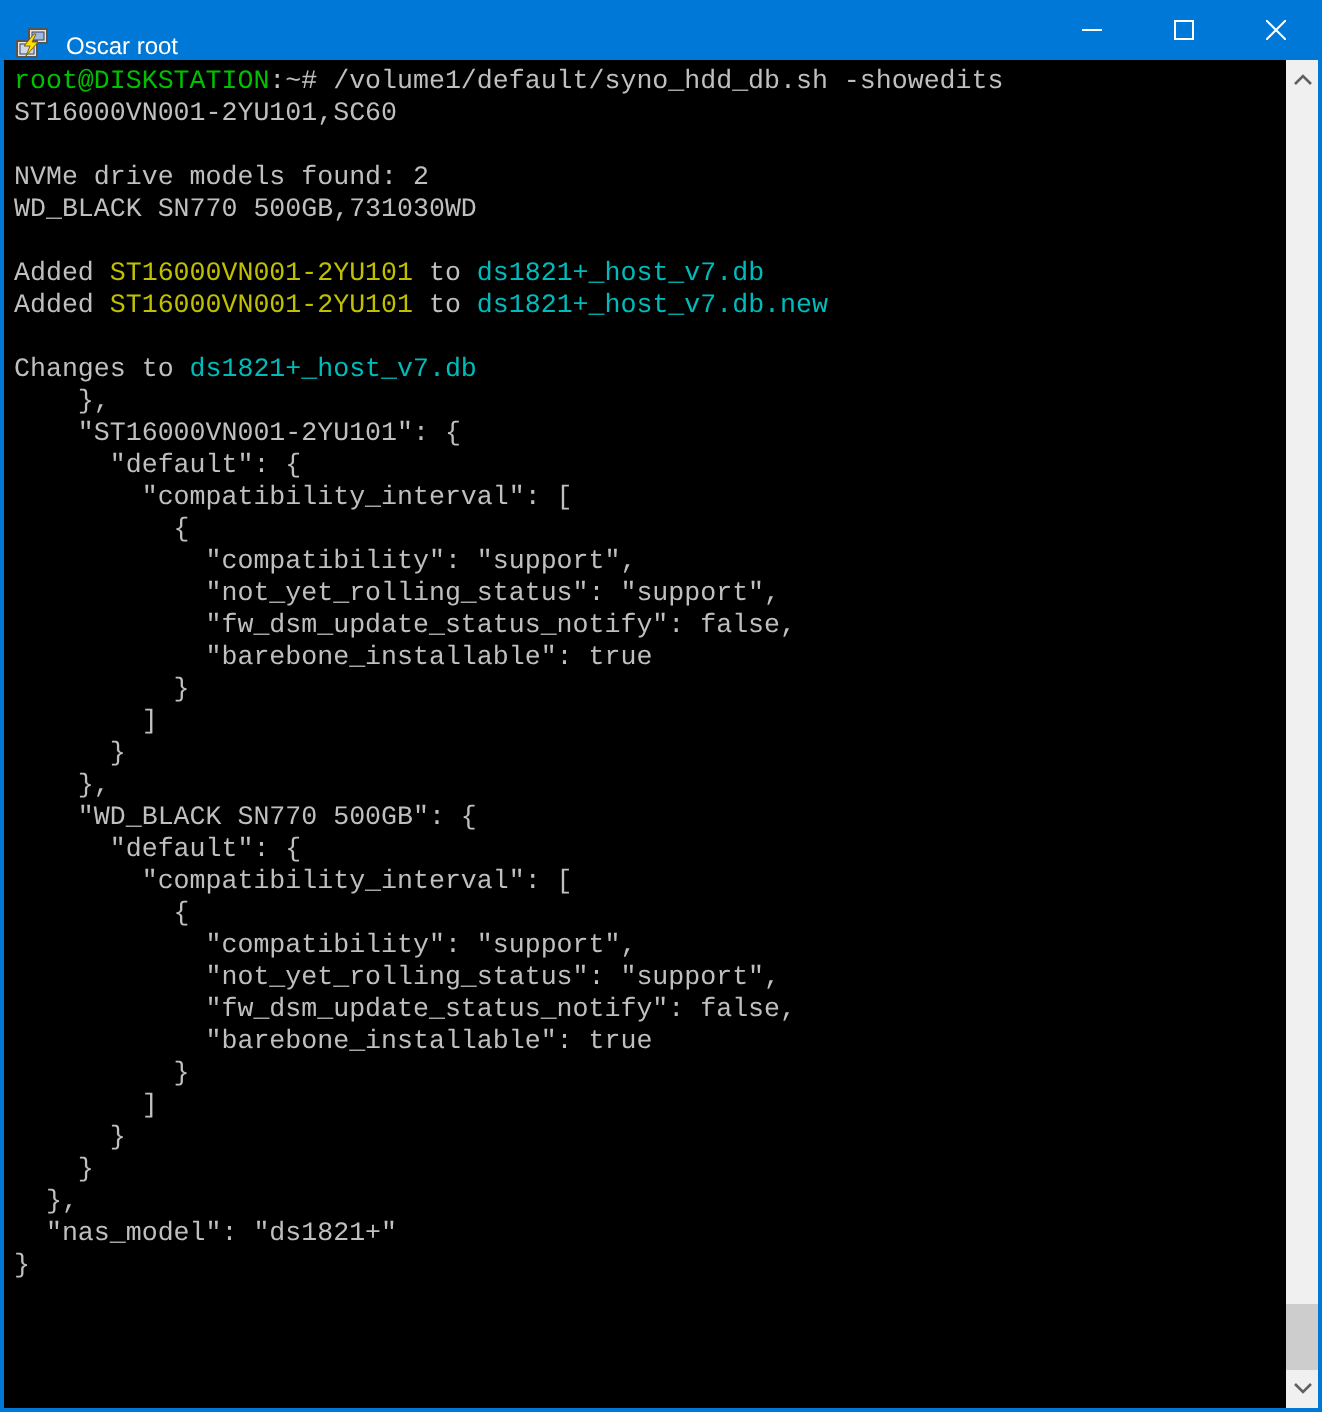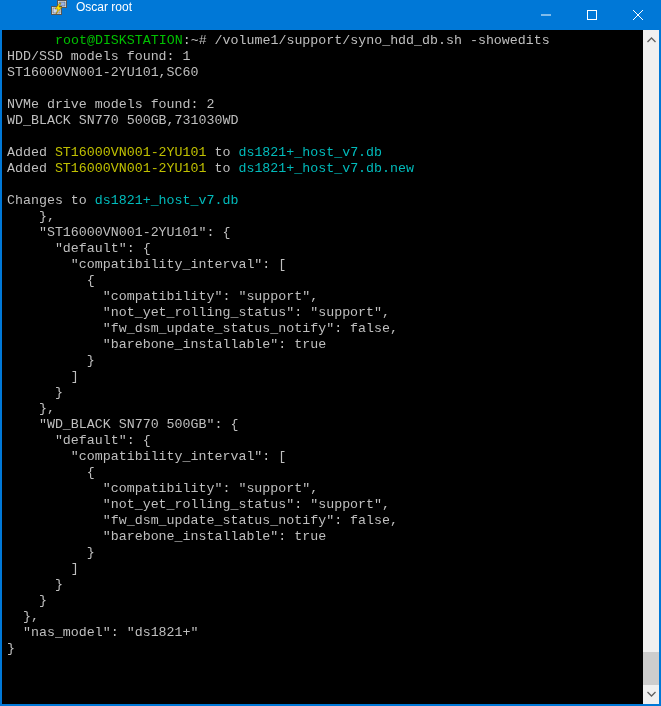--- a/index.html
+++ b/index.html
@@ -8,23 +8,22 @@
 
   .window {
     width: 661px; height: 706px;
     background: var(--titlebar-bg, #0078D7);
     display: flex; flex-direction: column;
   }
 
   
   .titlebar {
     height: 30px; flex: none;
-    display: flex; align-items: flex-start;
+    display: flex; align-items: flex-end;
     background: var(--titlebar-bg, #0078D7);
-    padding-left: 43px;
   }
   .app-icon { margin-left: 8px; width: 16px; height: 16px; flex: none; display: block; }
   .title {
     color: #ffffff; font-size: 12px; margin-left: 9px; flex: 1;
     white-space: nowrap; overflow: hidden;
   }
   .controls { display: flex; flex: none; height: 30px; }
   .ctrl {
     width: 46px; height: 30px;
     display: flex; align-items: center; justify-content: center;
@@ -41,21 +40,21 @@
     flex: 1; min-width: 0;
     background: var(--terminal-bg, #000000);
     padding: 3px 0 0 5px;
     overflow: hidden;
     font-family: "Liberation Mono", monospace;
     font-size: 13.3px;
     line-height: 16px;
   }
   .line { height: 16px; white-space: pre; }
   .c-fg     { color: var(--fg, #BFBFBF); }
-  .c-green  { color: var(--green, #00C000); margin-left: 48px; }
+  .c-green  { color: var(--green, #00C000); }
   .c-yellow { color: var(--yellow, #C0C000); }
   .c-cyan   { color: var(--cyan, #00BBBB); }
 
   
   .scrollbar {
     width: 16px; flex: none; position: relative;
     background: var(--scrollbar-track, #F0F0F0);
   }
   .sb-btn {
     position: absolute; left: 0; width: 16px; height: 16px;
@@ -98,22 +97,21 @@
         <svg width="10" height="10" viewBox="0 0 10 10">
           <line x1="0" y1="0" x2="10" y2="10" stroke="#ffffff" stroke-width="1"></line>
           <line x1="10" y1="0" x2="0" y2="10" stroke="#ffffff" stroke-width="1"></line>
         </svg>
       </div>
     </div>
   </div>
 
   <div class="body">
     <div class="terminal">
-        <div class="line"><span class="c-green">root@DISKSTATION</span><span class="c-fg">:~# /volume1/support/syno_hdd_db.sh -showedits</span></div>
-        <div class="line"><span class="c-fg">HDD/SSD models found: 1</span></div>
+        <div class="line"><span class="c-green">root@DISKSTATION</span><span class="c-fg">:~# /volume1/default/syno_hdd_db.sh -showedits</span></div>
         <div class="line"><span class="c-fg">ST16000VN001-2YU101,SC60</span></div>
         <div class="line"><span class="c-fg"></span></div>
         <div class="line"><span class="c-fg">NVMe drive models found: 2</span></div>
         <div class="line"><span class="c-fg">WD_BLACK SN770 500GB,731030WD</span></div>
         <div class="line"><span class="c-fg"></span></div>
         <div class="line"><span class="c-fg">Added </span><span class="c-yellow">ST16000VN001-2YU101</span><span class="c-fg"> to </span><span class="c-cyan">ds1821+_host_v7.db</span></div>
         <div class="line"><span class="c-fg">Added </span><span class="c-yellow">ST16000VN001-2YU101</span><span class="c-fg"> to </span><span class="c-cyan">ds1821+_host_v7.db.new</span></div>
         <div class="line"><span class="c-fg"></span></div>
         <div class="line"><span class="c-fg">Changes to </span><span class="c-cyan">ds1821+_host_v7.db</span></div>
         <div class="line"><span class="c-fg">    },</span></div>

